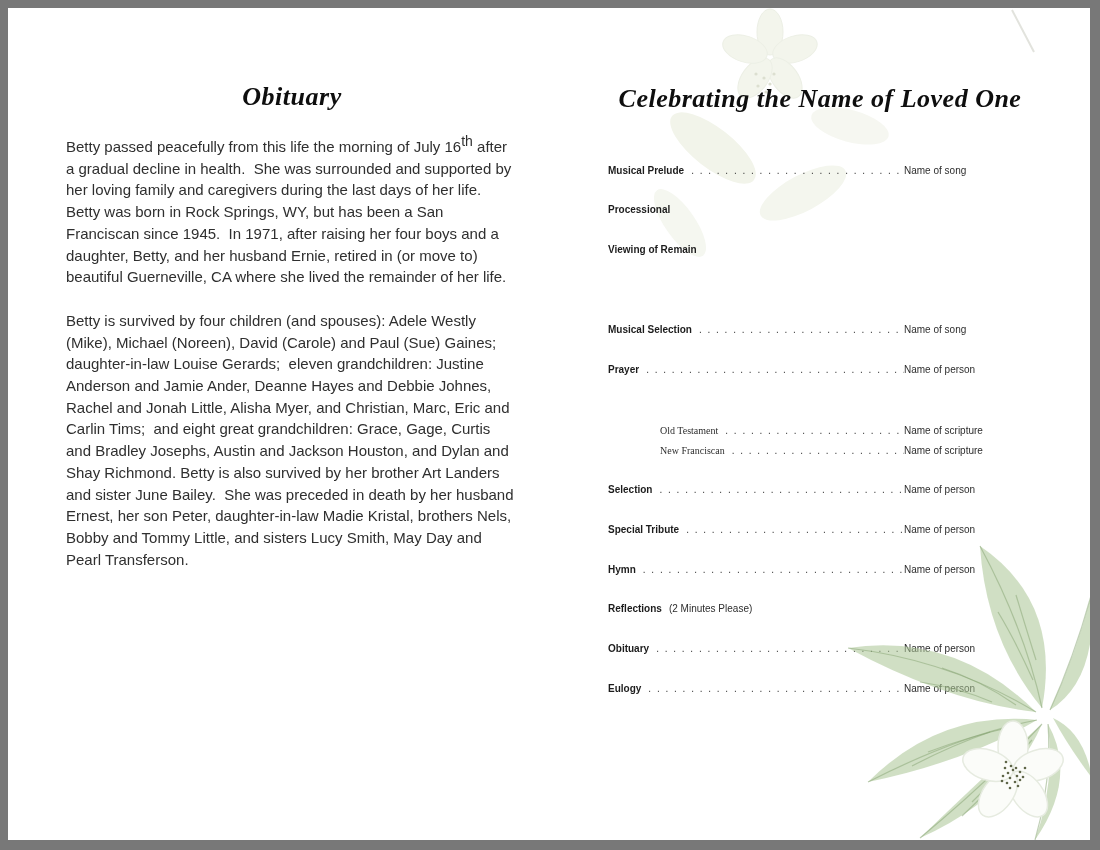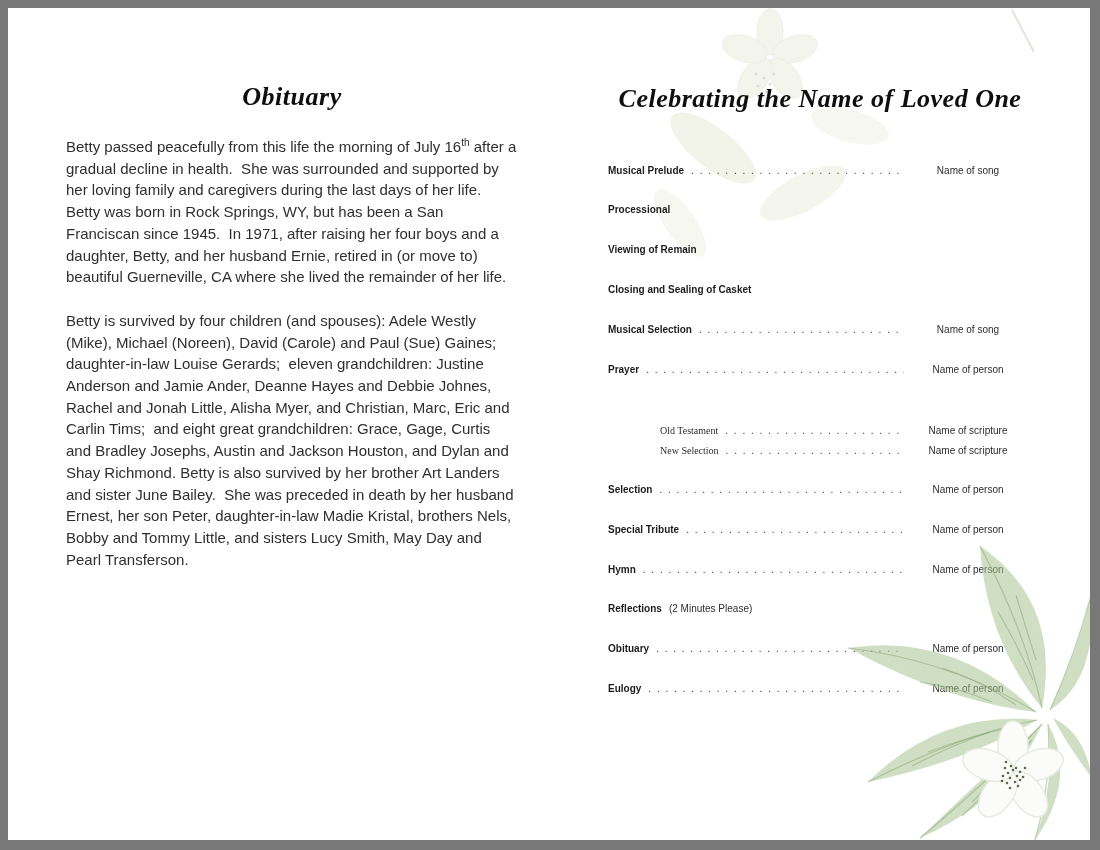--- a/index.html
+++ b/index.html
@@ -16,37 +16,37 @@
   .left-page { position:absolute; left:58px; top:74px; width:452px; z-index:2; }
   .page-title {
     font-family:"Liberation Serif", serif; font-style:italic; font-weight:bold;
     font-size:26px; color:#0e0e0e; text-align:center; margin:0 0 24px 0;
     letter-spacing:0.5px;
   }
   .body-text p {
     font-size:15px; line-height:21.7px; color:#2f2f2f;
     margin:0 0 22px 0; white-space:pre-wrap;
   }
-  .body-text sup { font-size:10px; line-height:0; vertical-align:super; }
+  .body-text sup { font-size:14px; line-height:0; vertical-align:super; }
   
   .right-page { position:absolute; left:592px; top:76px; width:440px; height:700px; z-index:2; }
   .right-page .page-title { margin:0;font-style:italic; }
   .svc-row {
     position:absolute; left:8px; width:424px;
     display:flex; align-items:baseline;
     font-size:10px; line-height:22px; color:#2d2d2d;
   }
   .svc-label { font-weight:bold; color:#1c1c1c; white-space:nowrap; padding-right:7px; }
   .svc-label.plain { font-weight:normal; color:#2d2d2d;font-family:Liberation Serif, serif; }
   .svc-row.sub .svc-label { padding-left:52px; }
   .svc-dots {
     flex:1 1 0; min-width:0; overflow:hidden; white-space:nowrap;
     color:#3c3c3c; letter-spacing:1.5px; padding-right:4px;
   }
-  .svc-value { flex:0 0 128px; white-space:nowrap; color:#2d2d2d;text-align:center; }
+  .svc-value { flex:0 0 128px; white-space:nowrap; color:#2d2d2d; }
   .svc-suffix { font-weight:normal; color:#2d2d2d; white-space:nowrap; }
   
   .watermark-top { position:absolute; left:580px; top:0; z-index:1; pointer-events:none; }
   .leaf-art { position:absolute; right:0; bottom:0; z-index:3; pointer-events:none; }
 </style>
 </head>
 <body>
 
 <div class="sheet">
 
@@ -93,23 +93,20 @@
     </div>
 
     <div class="svc-row" style="top:115px">
       <span class="svc-label">Processional</span>
     </div>
 
     <div class="svc-row" style="top:155px">
       <span class="svc-label">Viewing of Remain</span>
     </div>
 
-    <div class="svc-row" style="top:195px">
-      <span class="svc-label">Closing and Sealing of Casket</span>
-    </div>
 
     <div class="svc-row" style="top:235px">
       <span class="svc-label">Musical Selection</span>
       <span class="svc-dots">. . . . . . . . . . . . . . . . . . . . . . . . . . . . . . . . . . . . . . . . . . . . . . . . . . . .</span>
       <span class="svc-value">Name of song</span>
     </div>
 
     <div class="svc-row" style="top:275px">
       <span class="svc-label">Prayer</span>
       <span class="svc-dots">. . . . . . . . . . . . . . . . . . . . . . . . . . . . . . . . . . . . . . . . . . . . . . . . . . . .</span>
@@ -117,21 +114,21 @@
     </div>
 
 
     <div class="svc-row sub" style="top:336px">
       <span class="svc-label plain">Old Testament</span>
       <span class="svc-dots">. . . . . . . . . . . . . . . . . . . . . . . . . . . . . . . . . . . . . . . . . . . . . . . . . . . .</span>
       <span class="svc-value">Name of scripture</span>
     </div>
 
     <div class="svc-row sub" style="top:356px">
-      <span class="svc-label plain">New Selection</span>
+      <span class="svc-label plain">New Franciscan</span>
       <span class="svc-dots">. . . . . . . . . . . . . . . . . . . . . . . . . . . . . . . . . . . . . . . . . . . . . . . . . . . .</span>
       <span class="svc-value">Name of scripture</span>
     </div>
 
     <div class="svc-row" style="top:395px">
       <span class="svc-label">Selection</span>
       <span class="svc-dots">. . . . . . . . . . . . . . . . . . . . . . . . . . . . . . . . . . . . . . . . . . . . . . . . . . . .</span>
       <span class="svc-value">Name of person</span>
     </div>
 

